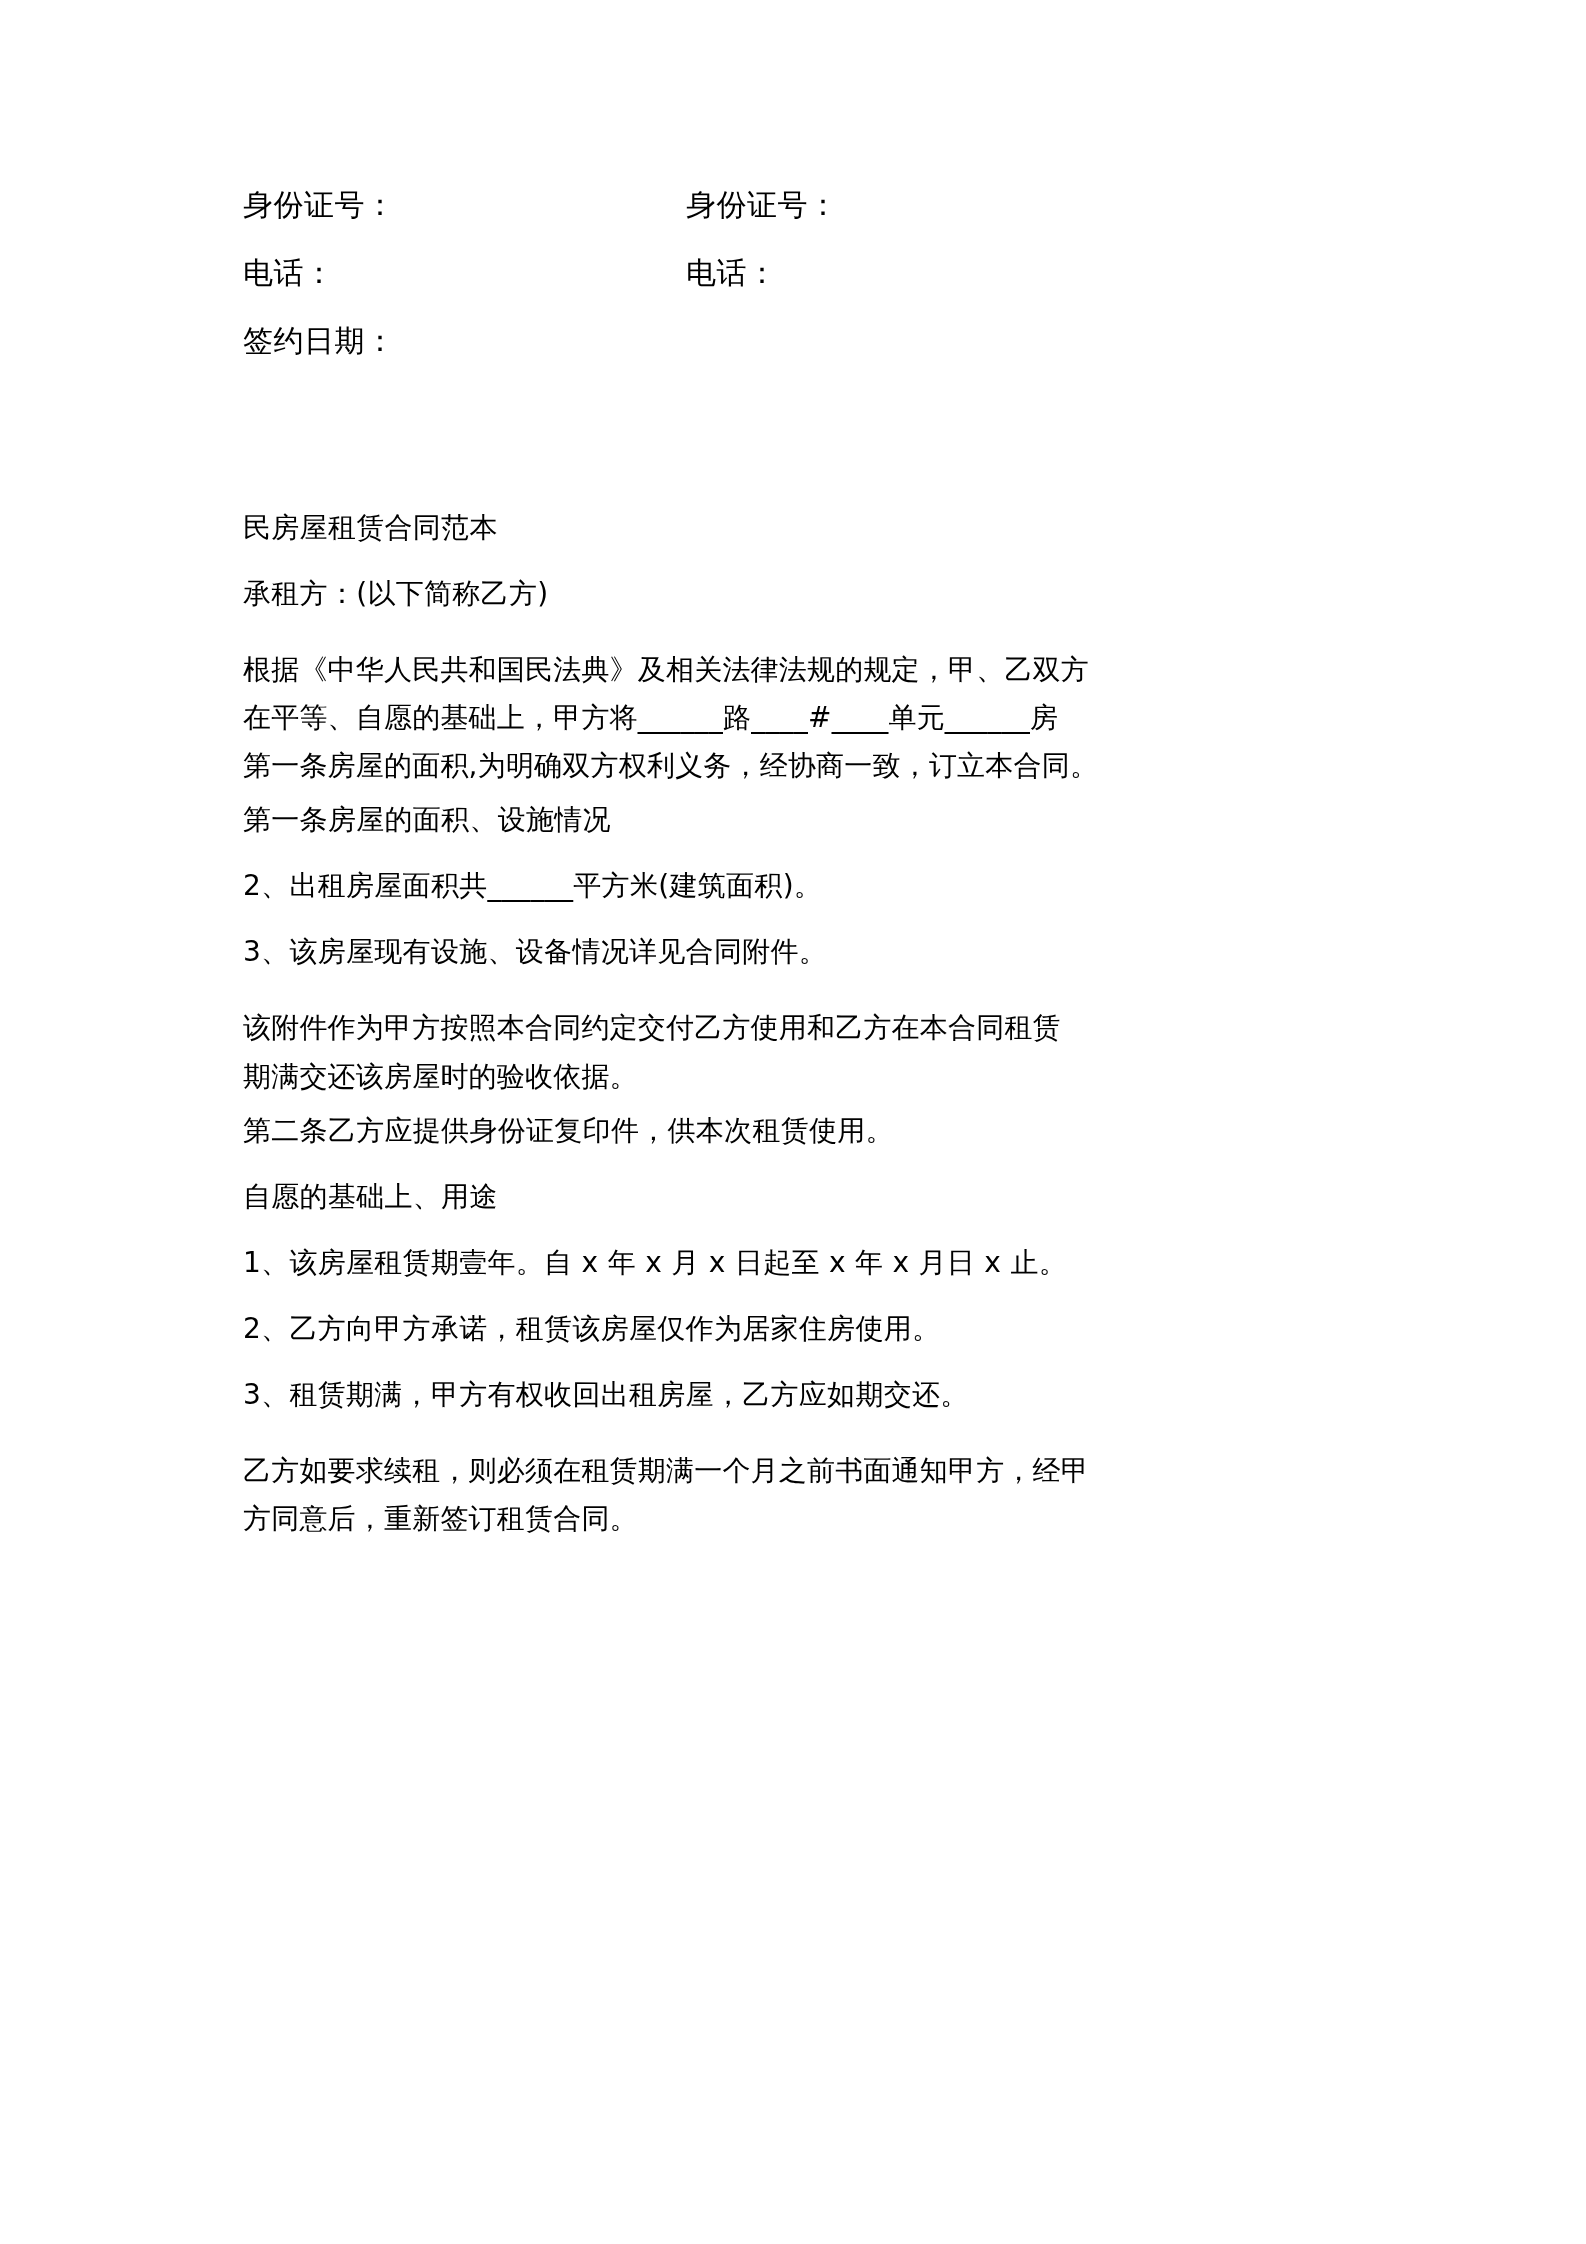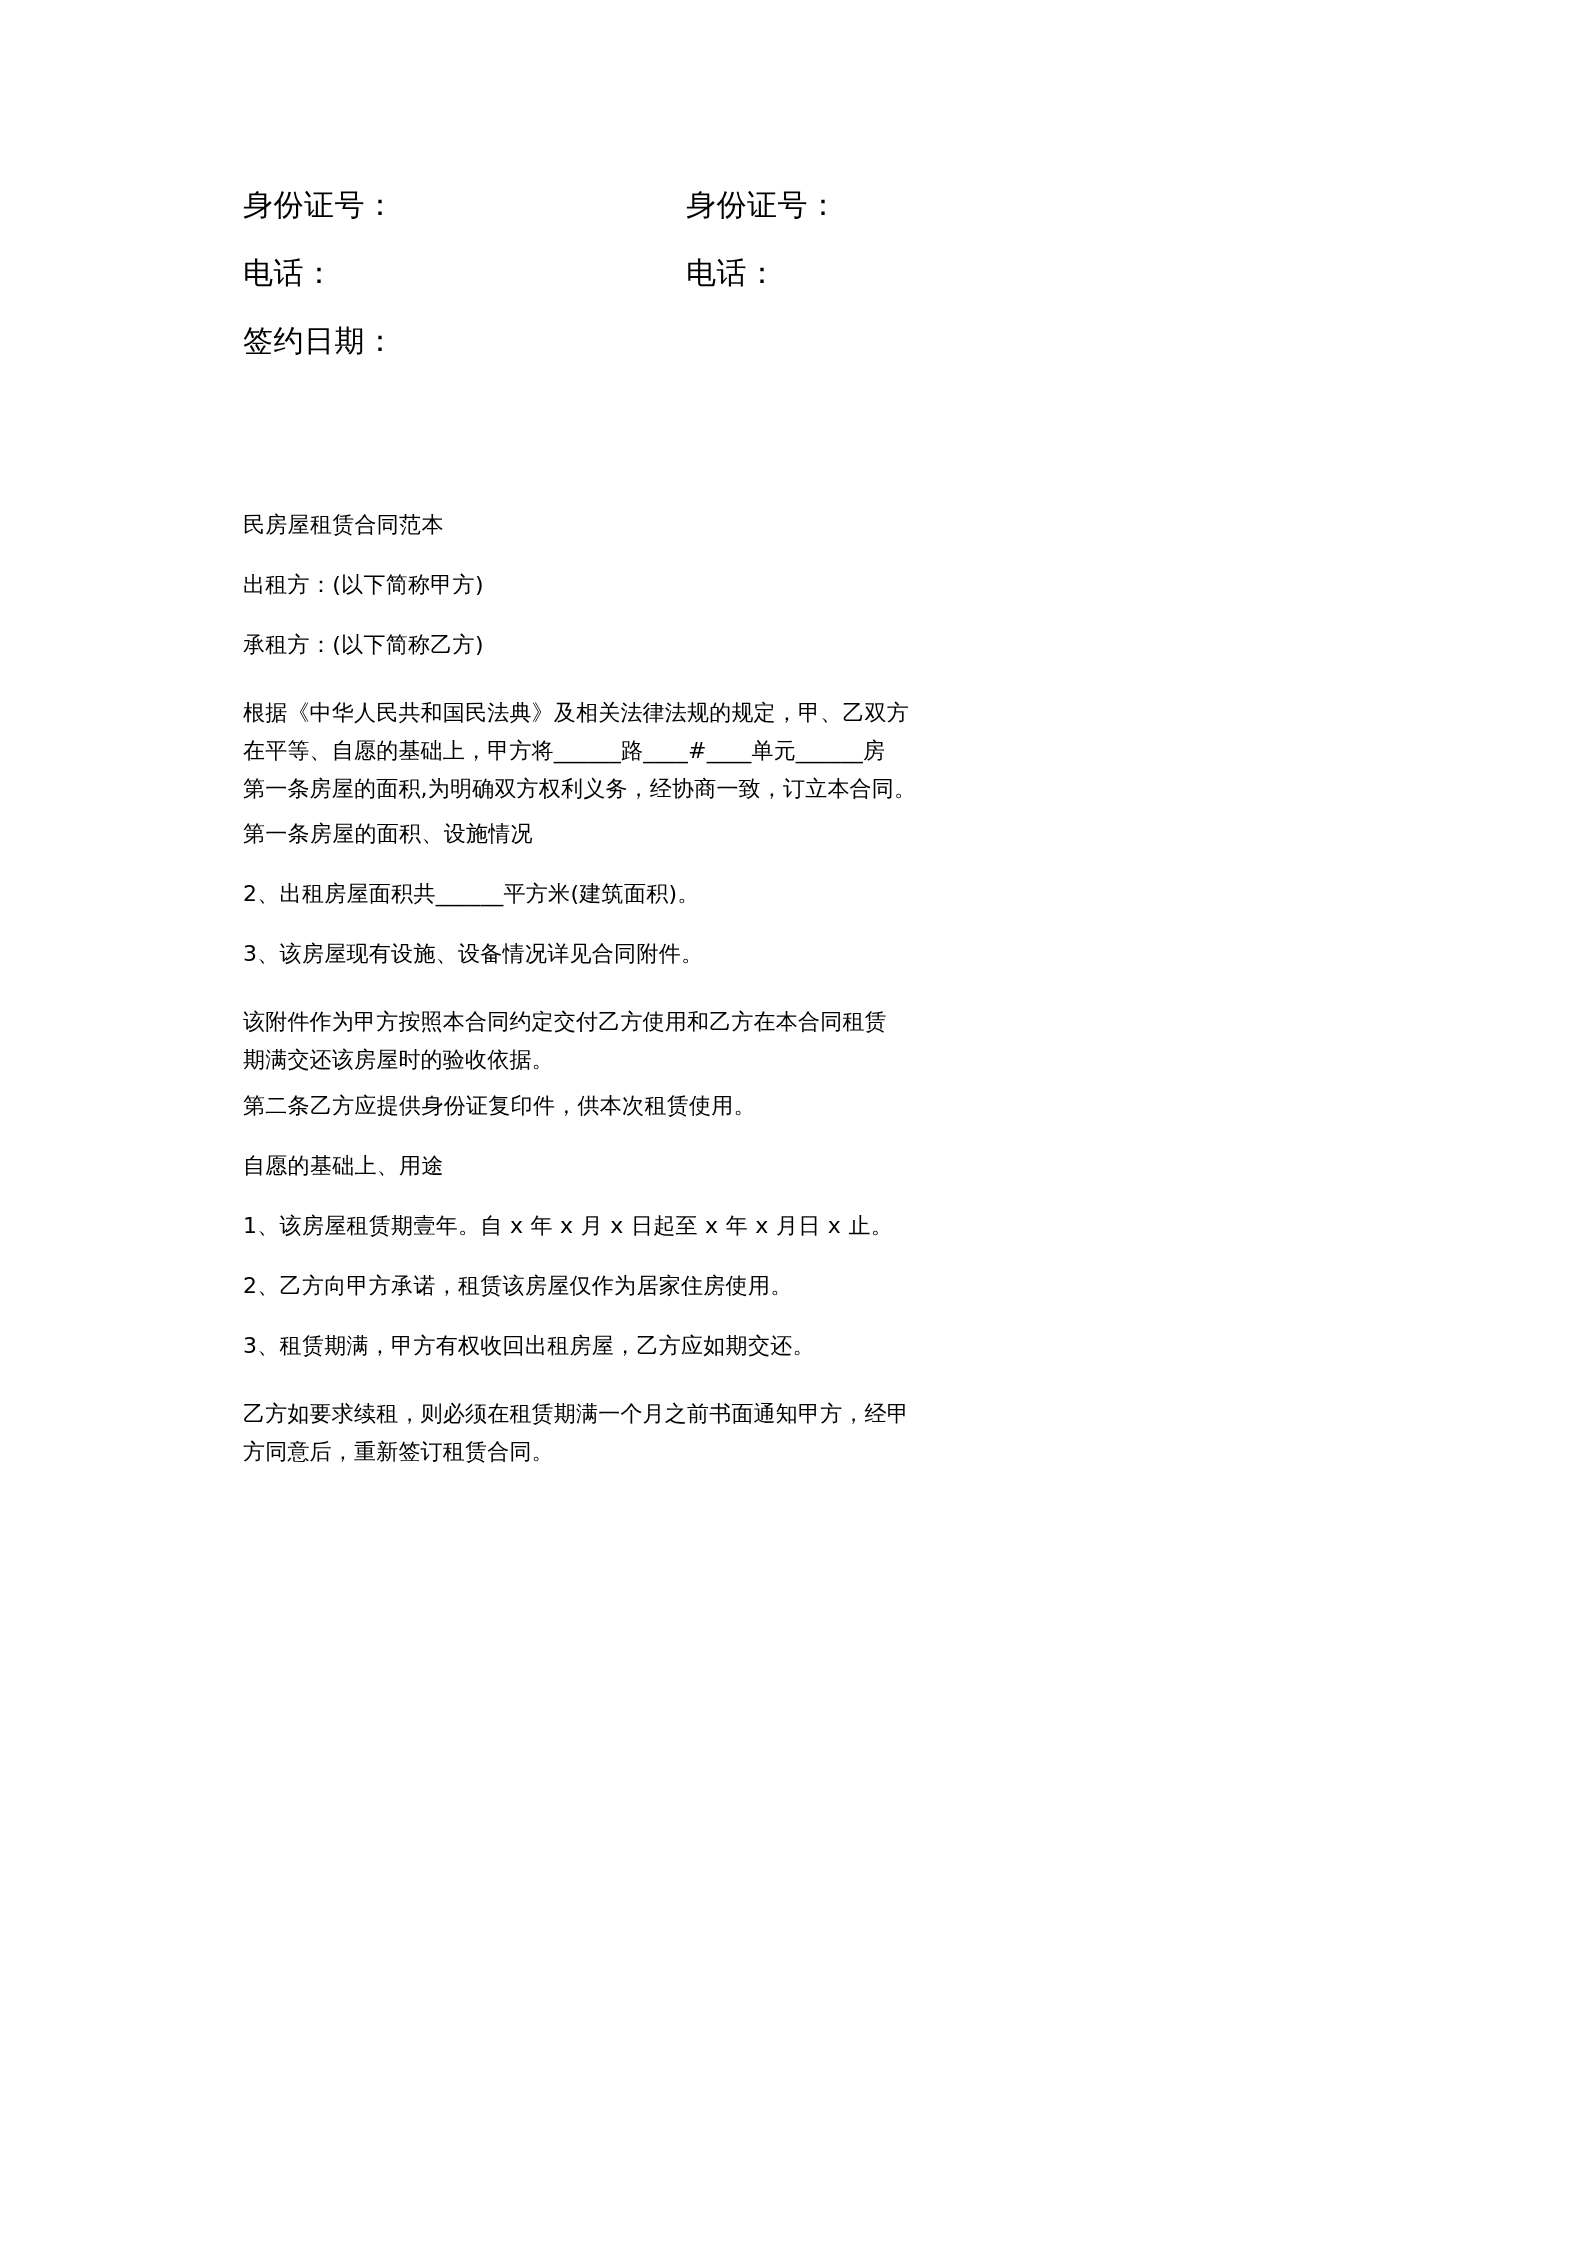--- a/index.html
+++ b/index.html
@@ -45,21 +45,21 @@
   .single-row {
     margin-bottom: 50px;
   }
   .gap {
     height: 108px;
   }
   .body-block {
     margin: 0;
   }
   .para {
-    font-size: 22px;
+    font-size: 28px;
     line-height: 1.0;
     letter-spacing: 0.3px;
     margin-bottom: 38px;
   }
   .para.wrap {
     line-height: 1.72;
     margin-bottom: 16px;
     letter-spacing: 0.2px;
   }
   .para.wrap .l {
@@ -87,21 +87,20 @@
     <div class="single-row line">签约日期：</div>
 
   </div>
 
   <div class="gap"></div>
 
   <div class="body-block">
 
     <div class="para">民房屋租赁合同范本</div>
 
-    <div class="para">出租方：(以下简称甲方)</div>
     <div class="para">承租方：(以下简称乙方)</div>
 
     <div class="para wrap">
       <span class="l">根据《中华人民共和国民法典》及相关法律法规的规定，甲、乙双方</span>
       <span class="l">在平等、自愿的基础上，甲方将______路____#____单元______房</span>
       <span class="l">第一条房屋的面积,为明确双方权利义务，经协商一致，订立本合同。</span>
     </div>
 
     <div class="para">第一条房屋的面积、设施情况</div>
     <div class="para">2、出租房屋面积共______平方米(建筑面积)。</div>

